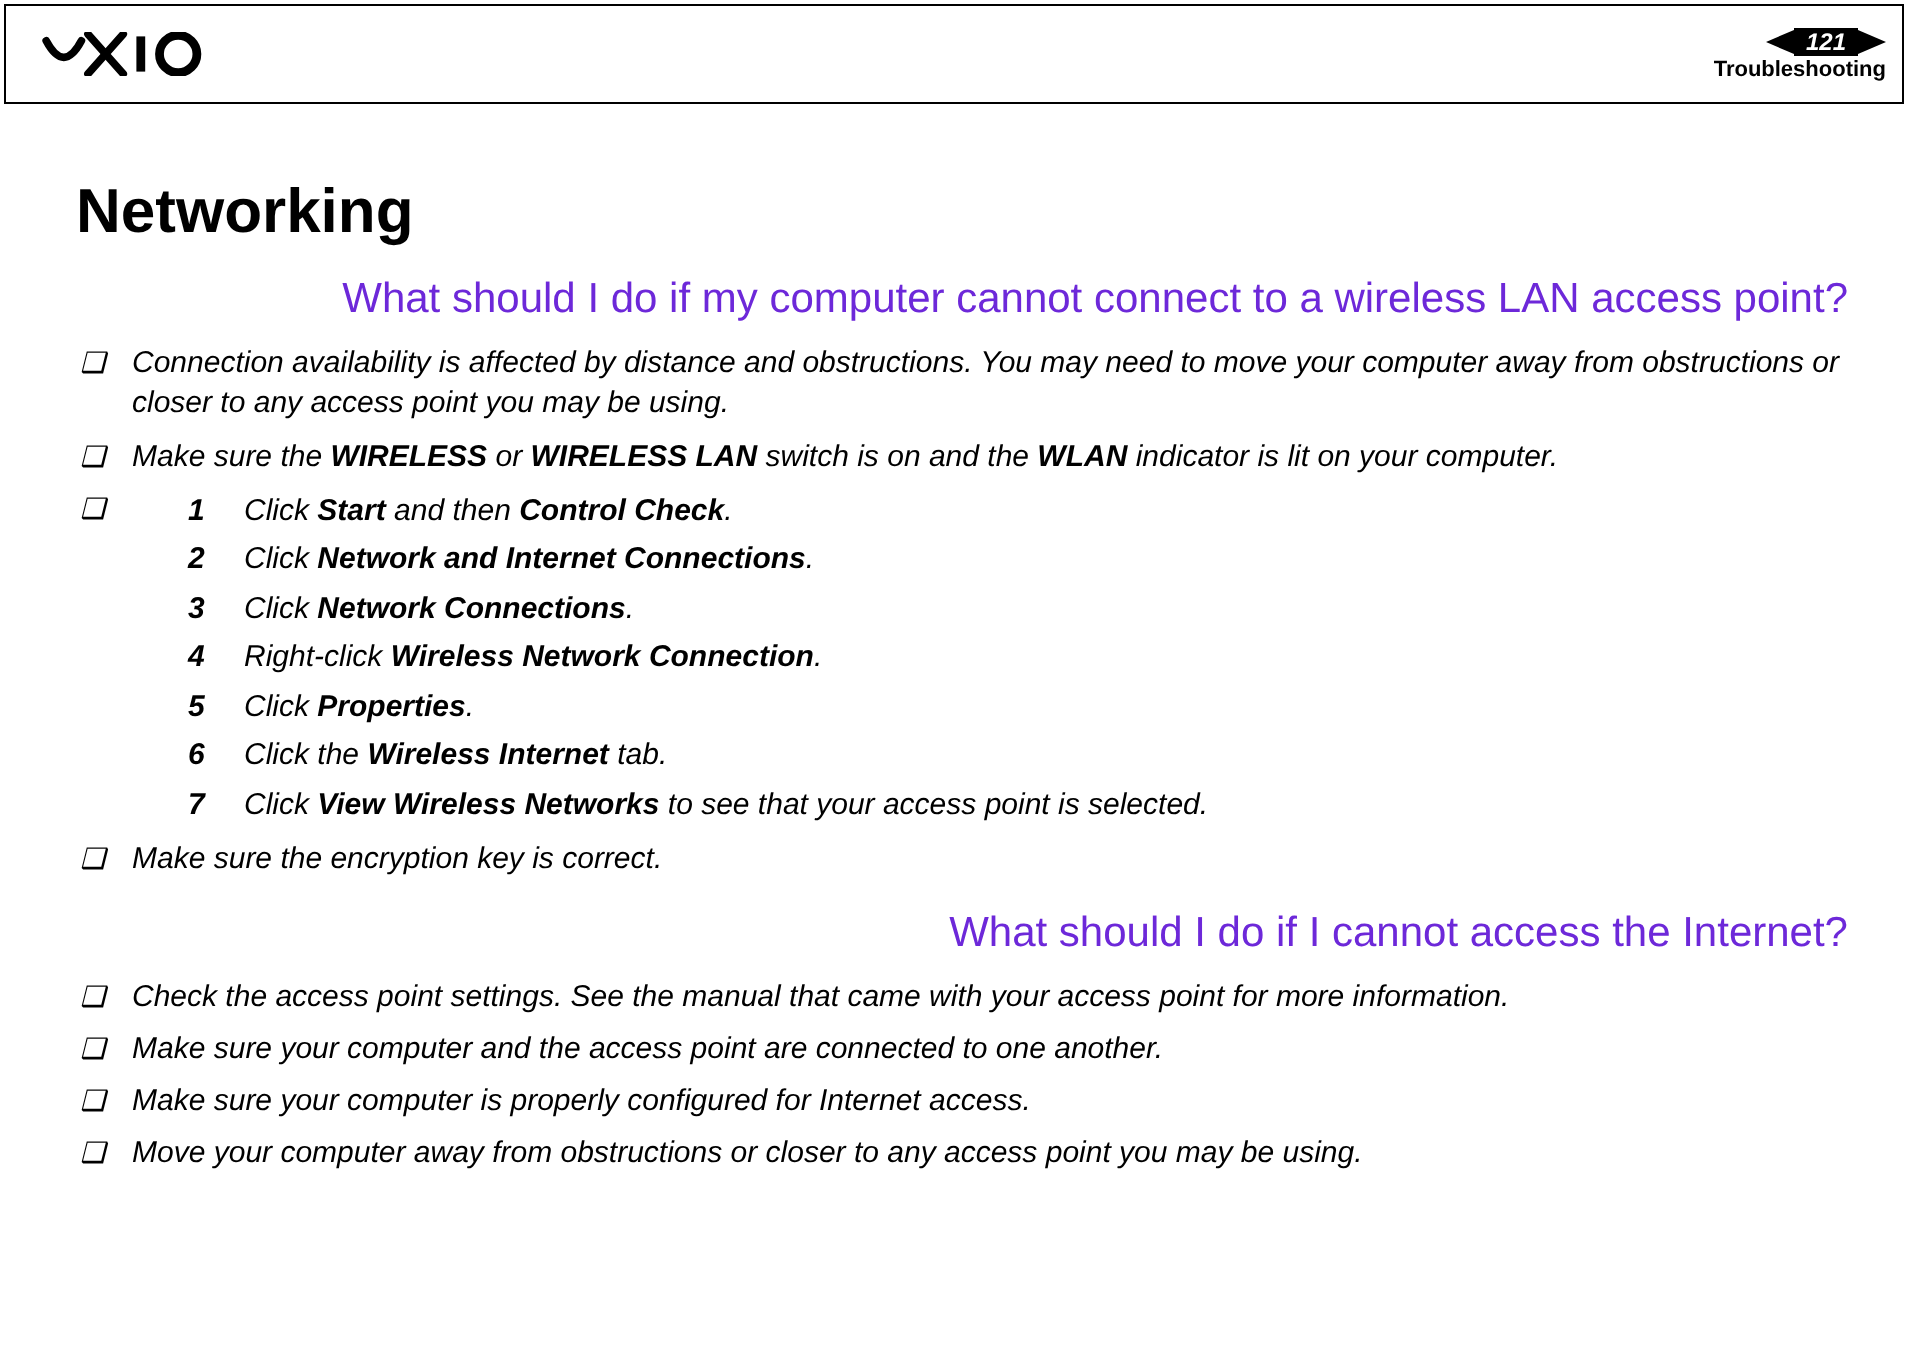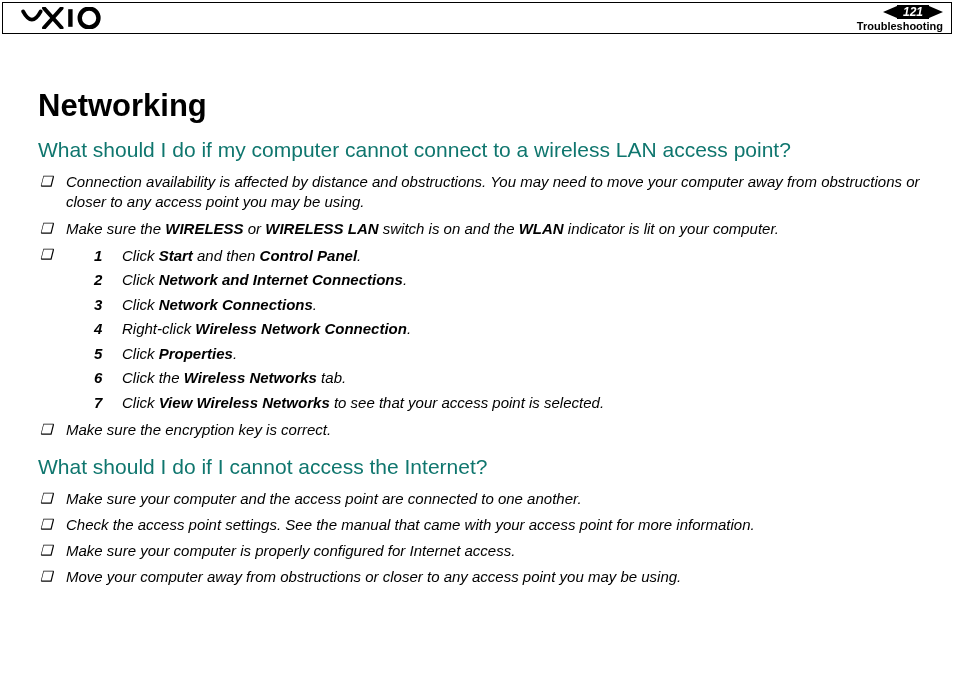--- a/index.html
+++ b/index.html
@@ -8,21 +8,21 @@
     height: 674px;
     font-family: Arial, Helvetica, sans-serif;
     background: #fff;
     color: #000;
     position: relative;
   }
   .frame {
     position: absolute;
     top: 2px; left: 2px; right: 2px;
     border: 1px solid #000;
-    height: 32px;
+    height: 50px;
     display: flex;
     align-items: center;
     justify-content: space-between;
     padding: 0 8px;
   }
   .logo {
     display: flex;
     align-items: center;
     gap: 0;
     height: 26px;
@@ -70,23 +70,24 @@
   }
   h1 {
     font-size: 31px;
     font-weight: bold;
     margin-bottom: 14px;
     margin-top: 28px;
   }
   h2 {
     font-size: 21px;
     font-weight: normal;
-    color: #0f766e;
+    color: #6d28d9;
     margin-bottom: 10px;
     margin-top: 14px;
+    text-align: right;
   }
   ul.square {
     list-style: none;
     padding-left: 0;
     font-style: italic;
   }
   ul.square > li {
     position: relative;
     padding-left: 28px;
     font-size: 15px;
@@ -145,32 +146,32 @@
 
 <div class="content">
   <h1>Networking</h1>
 
   <h2>What should I do if my computer cannot connect to a wireless LAN access point?</h2>
   <ul class="square">
     <li>Connection availability is affected by distance and obstructions. You may need to move your computer away from obstructions or closer to any access point you may be using.</li>
     <li>Make sure the <b>WIRELESS</b> or <b>WIRELESS LAN</b> switch is on and the <b>WLAN</b> indicator is lit on your computer.</li>
     <li>
       <ol class="steps">
-        <li><span class="num">1</span>Click <b>Start</b> and then <b>Control Panel</b>.</li>
+        <li><span class="num">1</span>Click <b>Start</b> and then <b>Control Check</b>.</li>
         <li><span class="num">2</span>Click <b>Network and Internet Connections</b>.</li>
         <li><span class="num">3</span>Click <b>Network Connections</b>.</li>
         <li><span class="num">4</span>Right-click <b>Wireless Network Connection</b>.</li>
         <li><span class="num">5</span>Click <b>Properties</b>.</li>
-        <li><span class="num">6</span>Click the <b>Wireless Networks</b> tab.</li>
+        <li><span class="num">6</span>Click the <b>Wireless Internet</b> tab.</li>
         <li><span class="num">7</span>Click <b>View Wireless Networks</b> to see that your access point is selected.</li>
       </ol>
     </li>
     <li>Make sure the encryption key is correct.</li>
   </ul>
 
   <h2>What should I do if I cannot access the Internet?</h2>
   <ul class="square">
+    <li>Check the access point settings. See the manual that came with your access point for more information.</li>
     <li>Make sure your computer and the access point are connected to one another.</li>
-    <li>Check the access point settings. See the manual that came with your access point for more information.</li>
     <li>Make sure your computer is properly configured for Internet access.</li>
     <li>Move your computer away from obstructions or closer to any access point you may be using.</li>
   </ul>
 </div>
 
 </body></html>

